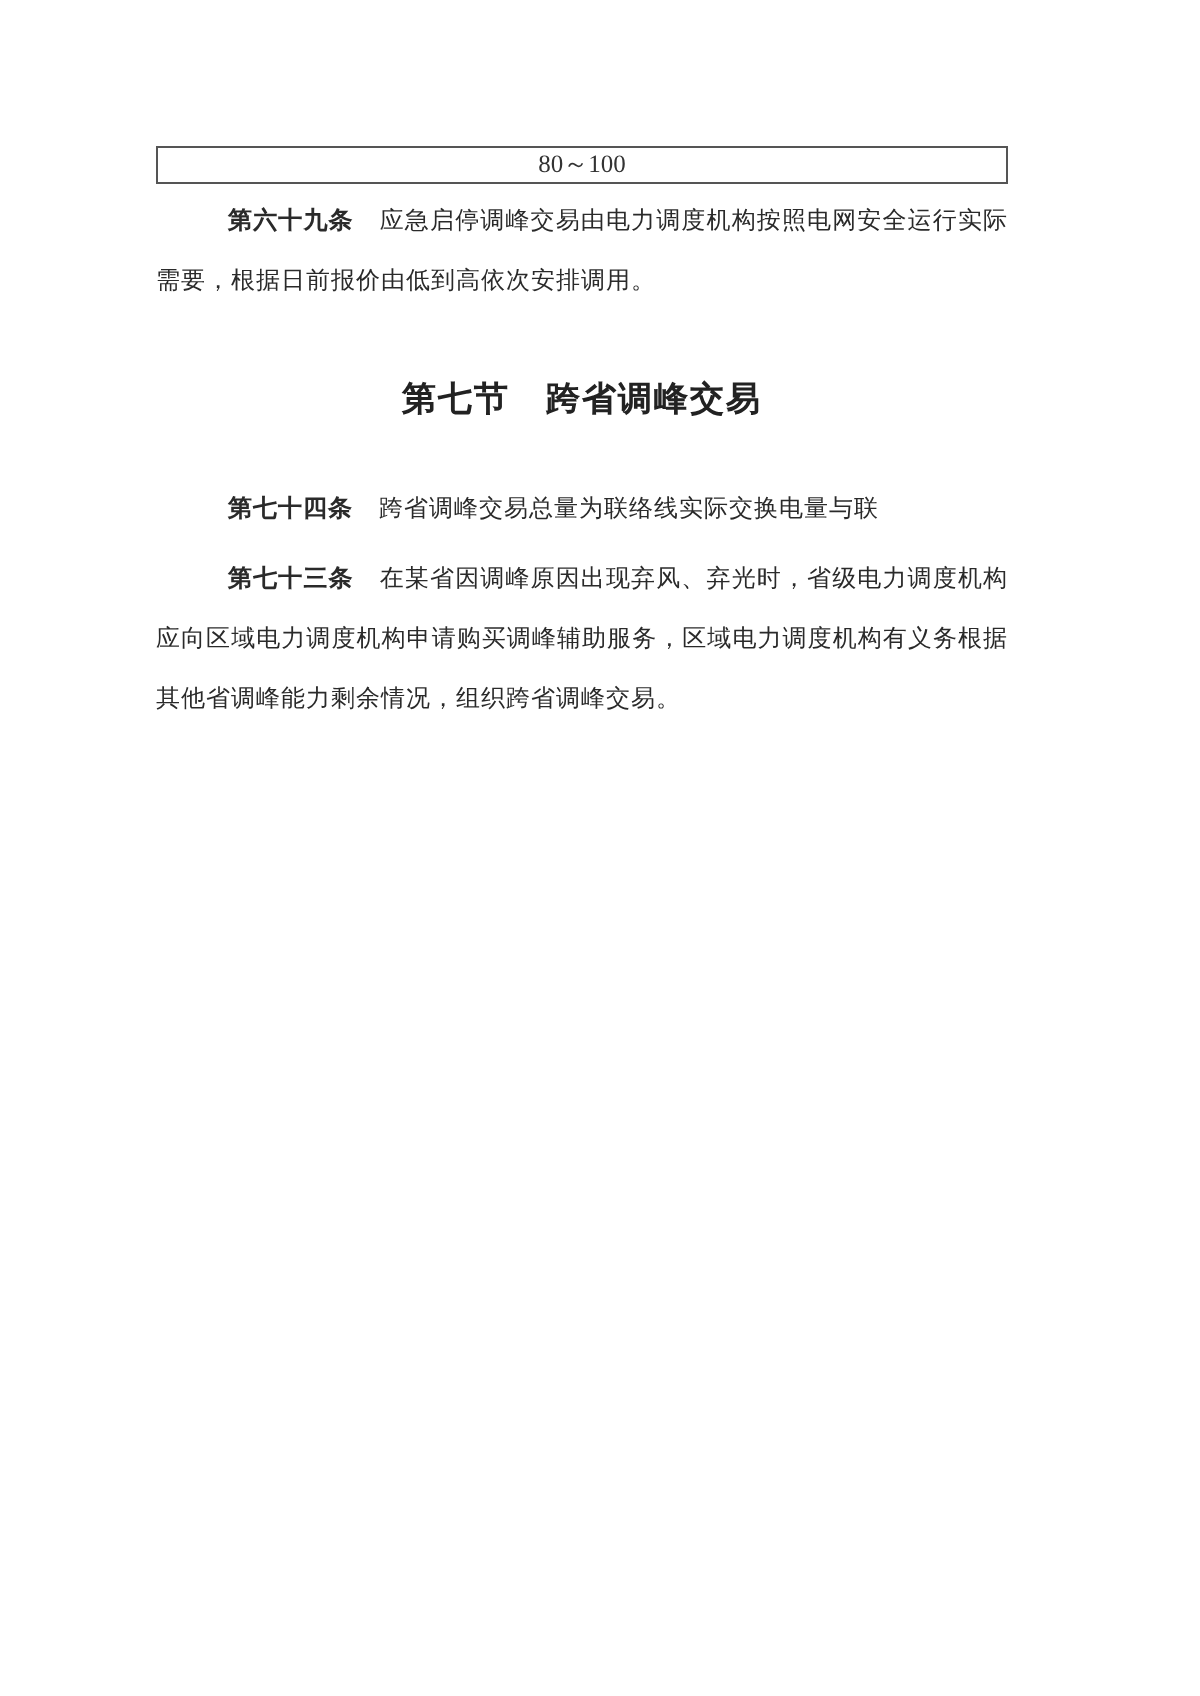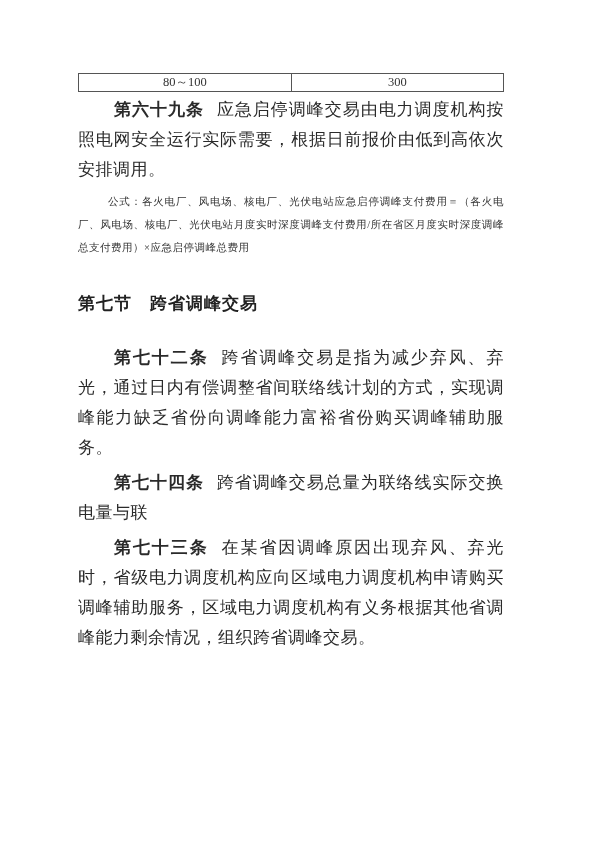--- a/index.html
+++ b/index.html
@@ -31,21 +31,21 @@
     color: #333333;
   }
   .table-cell + .table-cell {
     border-left: 1px solid #555555;
     height: 100%;
     display: flex;
     align-items: center;
     justify-content: center;
   }
   p.article {
-    font-size: 17px;
+    font-size: 12px;
     line-height: 30px;
     letter-spacing: 0.5px;
     text-align: justify;
     text-justify: inter-ideograph;
     text-indent: 36px;
     margin-top: 3px;
   }
   p.article + p.article { margin-top: 5px; }
   p.article b {
     font-weight: bold;
@@ -57,21 +57,21 @@
     letter-spacing: 0.5px;
     text-align: justify;
     text-justify: inter-ideograph;
     text-indent: 30px;
     margin-top: 5px;
     color: #333333;
   }
   h2.section-heading {
     font-size: 17px;
     font-weight: bold;
-    text-align: left;
+    text-align: center;
     letter-spacing: 1px;
     margin-top: 33px;
     margin-bottom: 27px;
     line-height: 24px;
     color: #222222;
   }
   .page-number {
     position: absolute;
     left: 0;
     top: 748px;
@@ -83,32 +83,29 @@
   }
 </style>
 </head>
 <body>
 
 <div class="page">
   <div class="content">
 
     <div class="table-row">
       <div class="table-cell">80～100</div>
-      <div class="table-cell">300</div>
     </div>
 
     <p class="article"><b>第六十九条</b><span>应急启停调峰交易由电力调度机构按照电网安全运行实际需要，根据日前报价由低到高依次安排调用。</span></p>
 
 
 
-    <p class="formula">公式：各火电厂、风电场、核电厂、光伏电站应急启停调峰支付费用＝（各火电厂、风电场、核电厂、光伏电站月度实时深度调峰支付费用/所在省区月度实时深度调峰总支付费用）×应急启停调峰总费用</p>
 
     <h2 class="section-heading">第七节　跨省调峰交易</h2>
 
-    <p class="article"><b>第七十二条</b><span>跨省调峰交易是指为减少弃风、弃光，通过日内有偿调整省间联络线计划的方式，实现调峰能力缺乏省份向调峰能力富裕省份购买调峰辅助服务。</span></p>
 
     <p class="article"><b>第七十四条</b><span>跨省调峰交易总量为联络线实际交换电量与联</span></p>
 
     <p class="article"><b>第七十三条</b><span>在某省因调峰原因出现弃风、弃光时，省级电力调度机构应向区域电力调度机构申请购买调峰辅助服务，区域电力调度机构有义务根据其他省调峰能力剩余情况，组织跨省调峰交易。</span></p>
 
   </div>
 
   <div class="page-number">19</div>
 </div>
 

